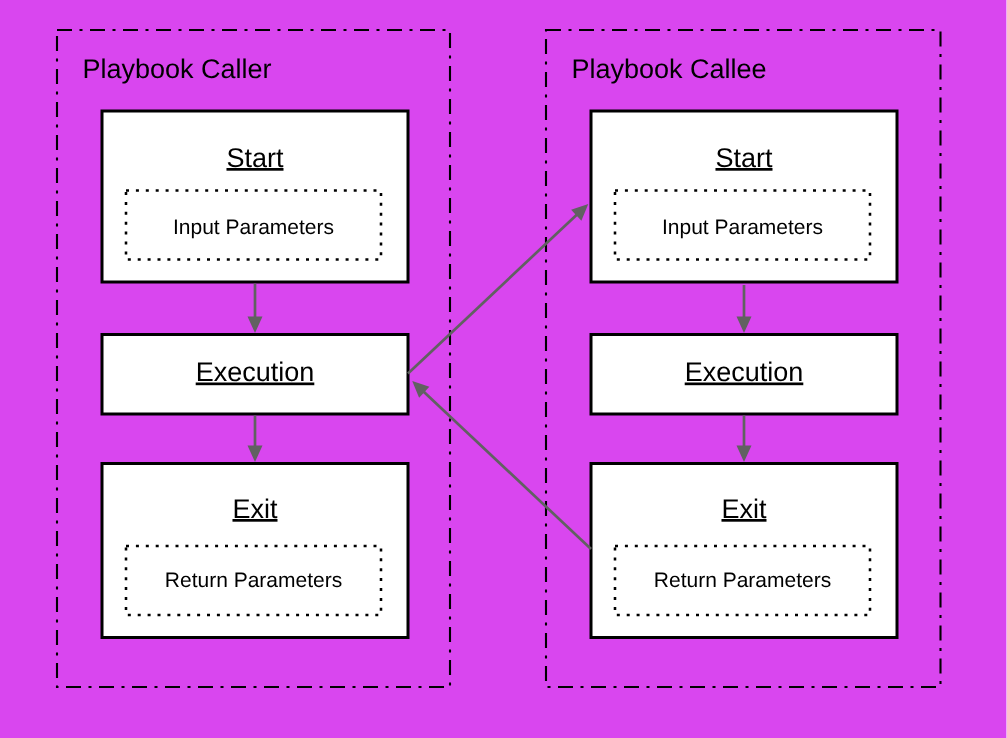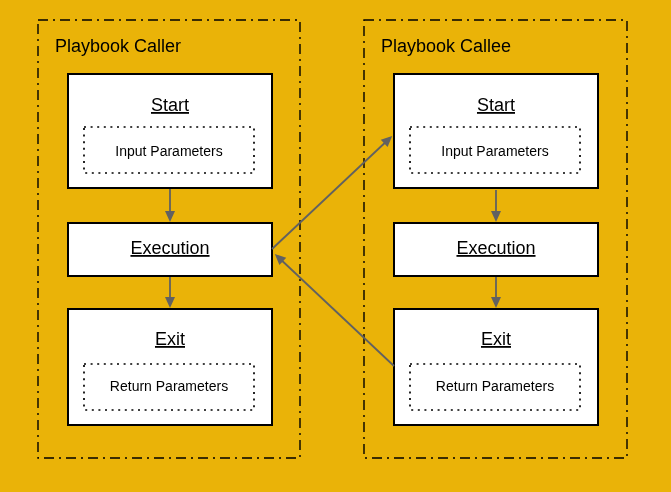--- a/index.html
+++ b/index.html
@@ -4,21 +4,21 @@
 <style>
   html, body {
     margin: 0;
     padding: 0;
     background: #ffffff;
   }
   .stage {
     position: relative;
     width: 671px;
     height: 492px;
-    background: #eab308;
+    background: #d946ef;
     font-family: "Liberation Sans", sans-serif;
   }
   svg { display: block; }
 
   .container-border {
     fill: none;
     stroke: #000000;
     stroke-width: 1.4;
     stroke-dasharray: 10 5 2 5;
   }

